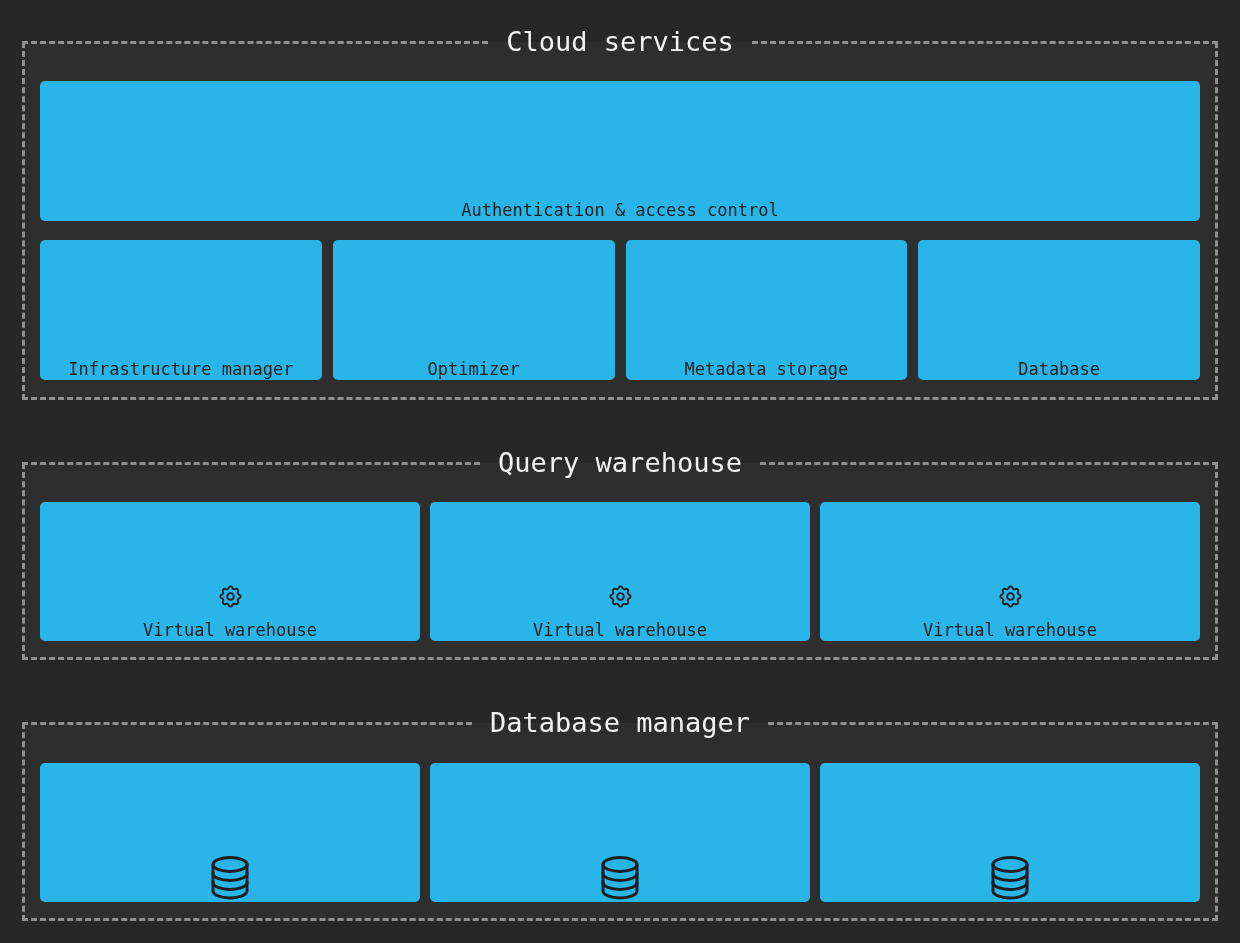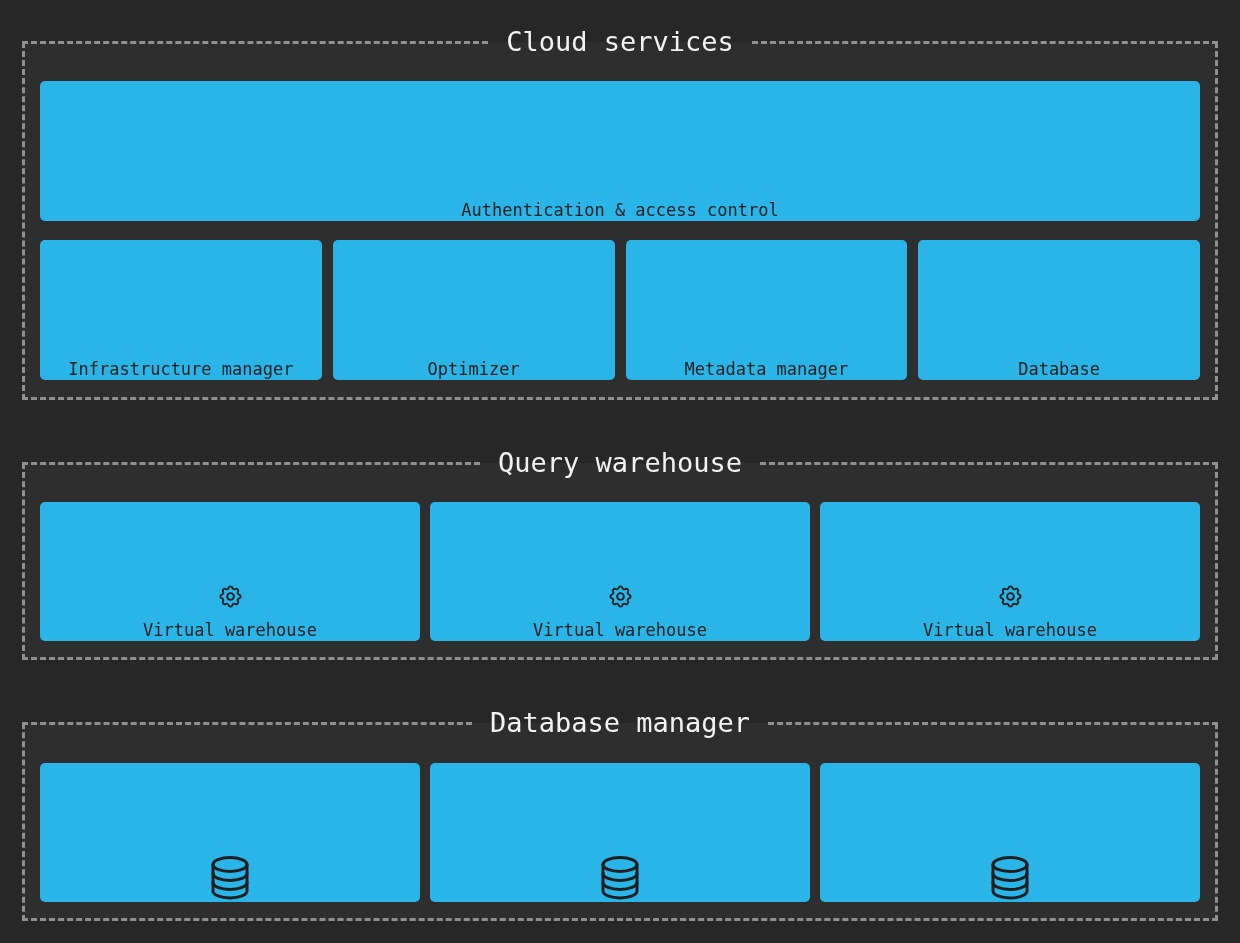--- a/index.html
+++ b/index.html
@@ -98,21 +98,21 @@
         <span class="node-label">Authentication &amp; access control</span>
       </div>
       <div class="row">
         <div class="node">
           <span class="node-label">Infrastructure manager</span>
         </div>
         <div class="node">
           <span class="node-label">Optimizer</span>
         </div>
         <div class="node">
-          <span class="node-label">Metadata manager</span>
+          <span class="node-label">Metadata storage</span>
         </div>
         <div class="node">
           <span class="node-label">Database</span>
         </div>
       </div>
     </div>
   </section>
 
   <section class="group s2">
     <div class="group-title-row">

